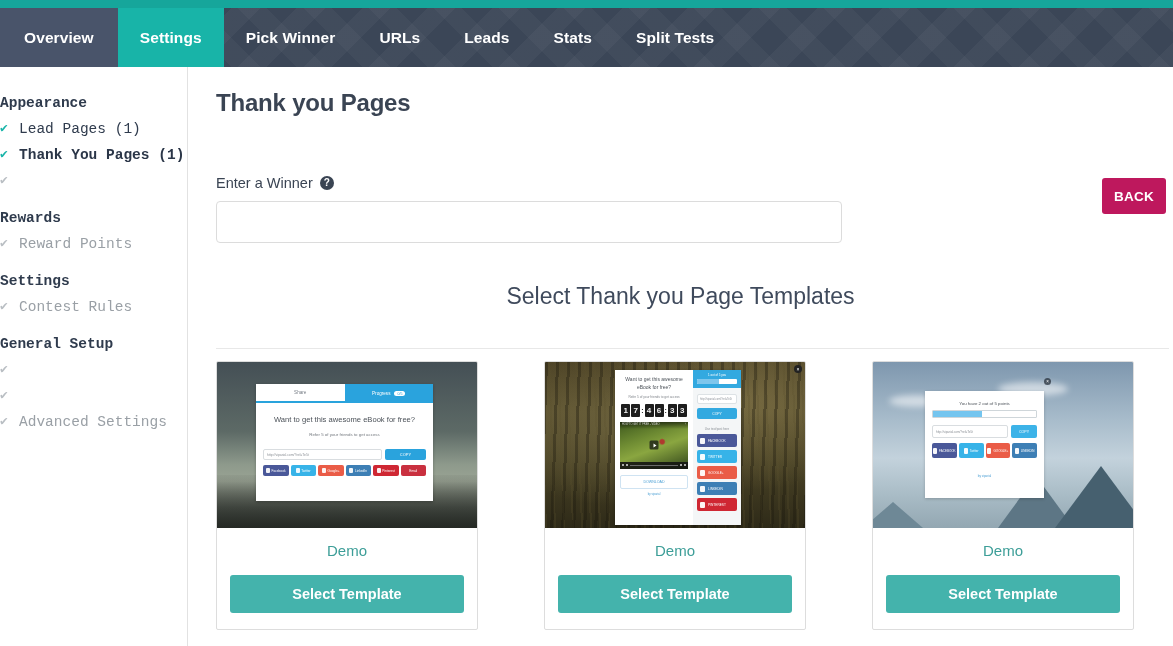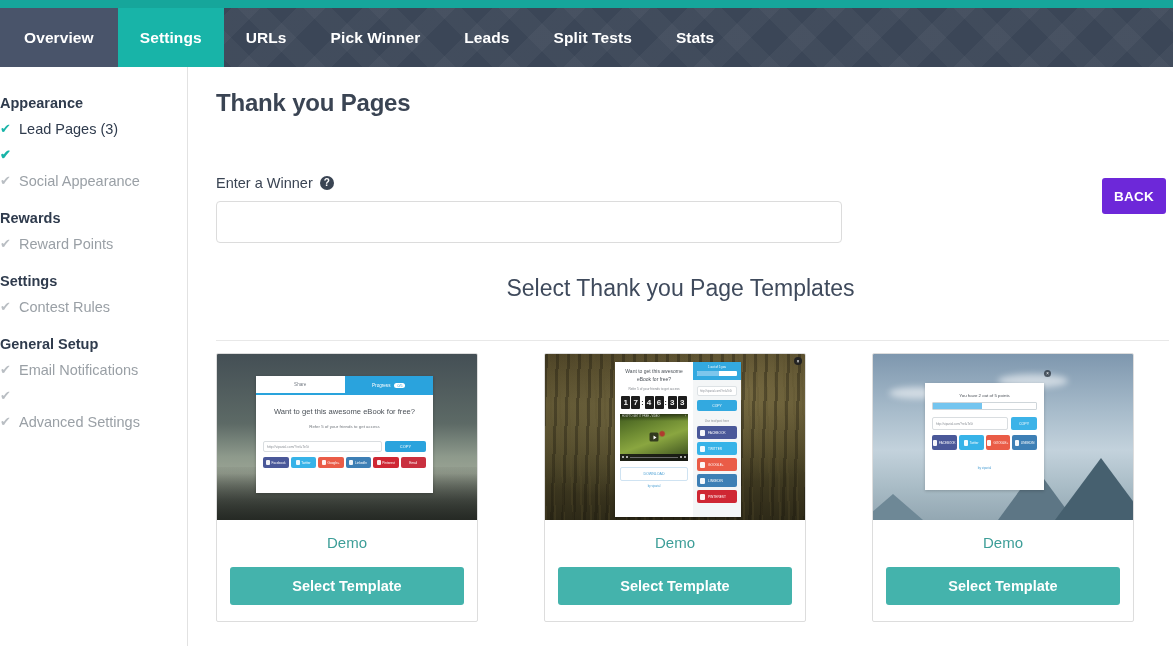--- a/index.html
+++ b/index.html
@@ -72,20 +72,21 @@
     height: 579px;
   }
 
   
   .sidebar {
     width: 188px;
     flex: 0 0 188px;
     border-right: 1px solid #e2e2e2;
     padding: 28px 0 0 0;
     background: #fff;
+    font-family: Liberation Mono, monospace;
   }
   .side-group-title {
     color: #2f3b4d;
     font-size: 14.5px;
     font-weight: bold;
     padding: 0 0 0 0;
     margin: 0 0 5px 0;
   }
   .side-group-title.spaced { margin-top: 16px; }
   .side-link {
@@ -122,21 +123,21 @@
     color: #3a4453;
     margin: 0 0 0 0;
     letter-spacing: -0.2px;
   }
   .back-btn {
     position: absolute;
     top: 111px;
     right: 7px;
     width: 64px;
     height: 36px;
-    background: #6d28d9;
+    background: #be185d;
     color: #ffffff;
     border: none;
     border-radius: 3px;
     font-size: 13.5px;
     font-weight: bold;
     letter-spacing: 0.3px;
     cursor: pointer;
     font-family: "Liberation Sans", sans-serif;
   }
   .field-label {
@@ -171,21 +172,21 @@
     font-family: "Liberation Sans", sans-serif;
     color: #333;
     outline: none;
     background: #fff;
   }
   .section-heading {
     text-align: center;
     font-size: 23px;
     color: #3f4a5c;
     font-weight: normal;
-    margin: 32px 0 0 0;
+    margin: 40px 0 0 0;
     padding-right: 28px;
   }
   .divider {
     margin-top: 38px;
     margin-right: 4px;
     border-top: 1px solid #e8e8e8;
   }
 
   
   .cards {
@@ -460,70 +461,69 @@
 <div class="navbar">
   <div class="navbar-pattern"></div>
   <div class="nav-items">
     <div class="nav-item first">
       <span>Overview</span>
     </div>
     <div class="nav-item active">
       <span>Settings</span>
     </div>
     <div class="nav-item">
+      <span>Pick Winner</span>
+    </div>
+    <div class="nav-item">
       <span>URLs</span>
-    </div>
-    <div class="nav-item">
-      <span>Pick Winner</span>
     </div>
     <div class="nav-item">
       <span>Leads</span>
     </div>
     <div class="nav-item">
+      <span>Stats</span>
+    </div>
+    <div class="nav-item">
       <span>Split Tests</span>
-    </div>
-    <div class="nav-item">
-      <span>Stats</span>
     </div>
   </div>
 </div>
 
 <div class="page">
 
   <aside class="sidebar">
 
     <div class="side-group-title">Appearance</div>
     <div class="side-link done">
       <span class="chk">✔</span>
-      <span>Lead Pages (3)</span>
+      <span>Lead Pages (1)</span>
     </div>
     <div class="side-link current">
       <span class="chk">✔</span>
+      <span>Thank You Pages (1)</span>
     </div>
     <div class="side-link">
       <span class="chk">✔</span>
-      <span>Social Appearance</span>
     </div>
 
     <div class="side-group-title spaced">Rewards</div>
     <div class="side-link">
       <span class="chk">✔</span>
       <span>Reward Points</span>
     </div>
 
     <div class="side-group-title spaced">Settings</div>
     <div class="side-link">
       <span class="chk">✔</span>
       <span>Contest Rules</span>
     </div>
 
     <div class="side-group-title spaced">General Setup</div>
     <div class="side-link">
       <span class="chk">✔</span>
-      <span>Email Notifications</span>
     </div>
     <div class="side-link">
       <span class="chk">✔</span>
     </div>
     <div class="side-link">
       <span class="chk">✔</span>
       <span>Advanced Settings</span>
     </div>
   </aside>
 

